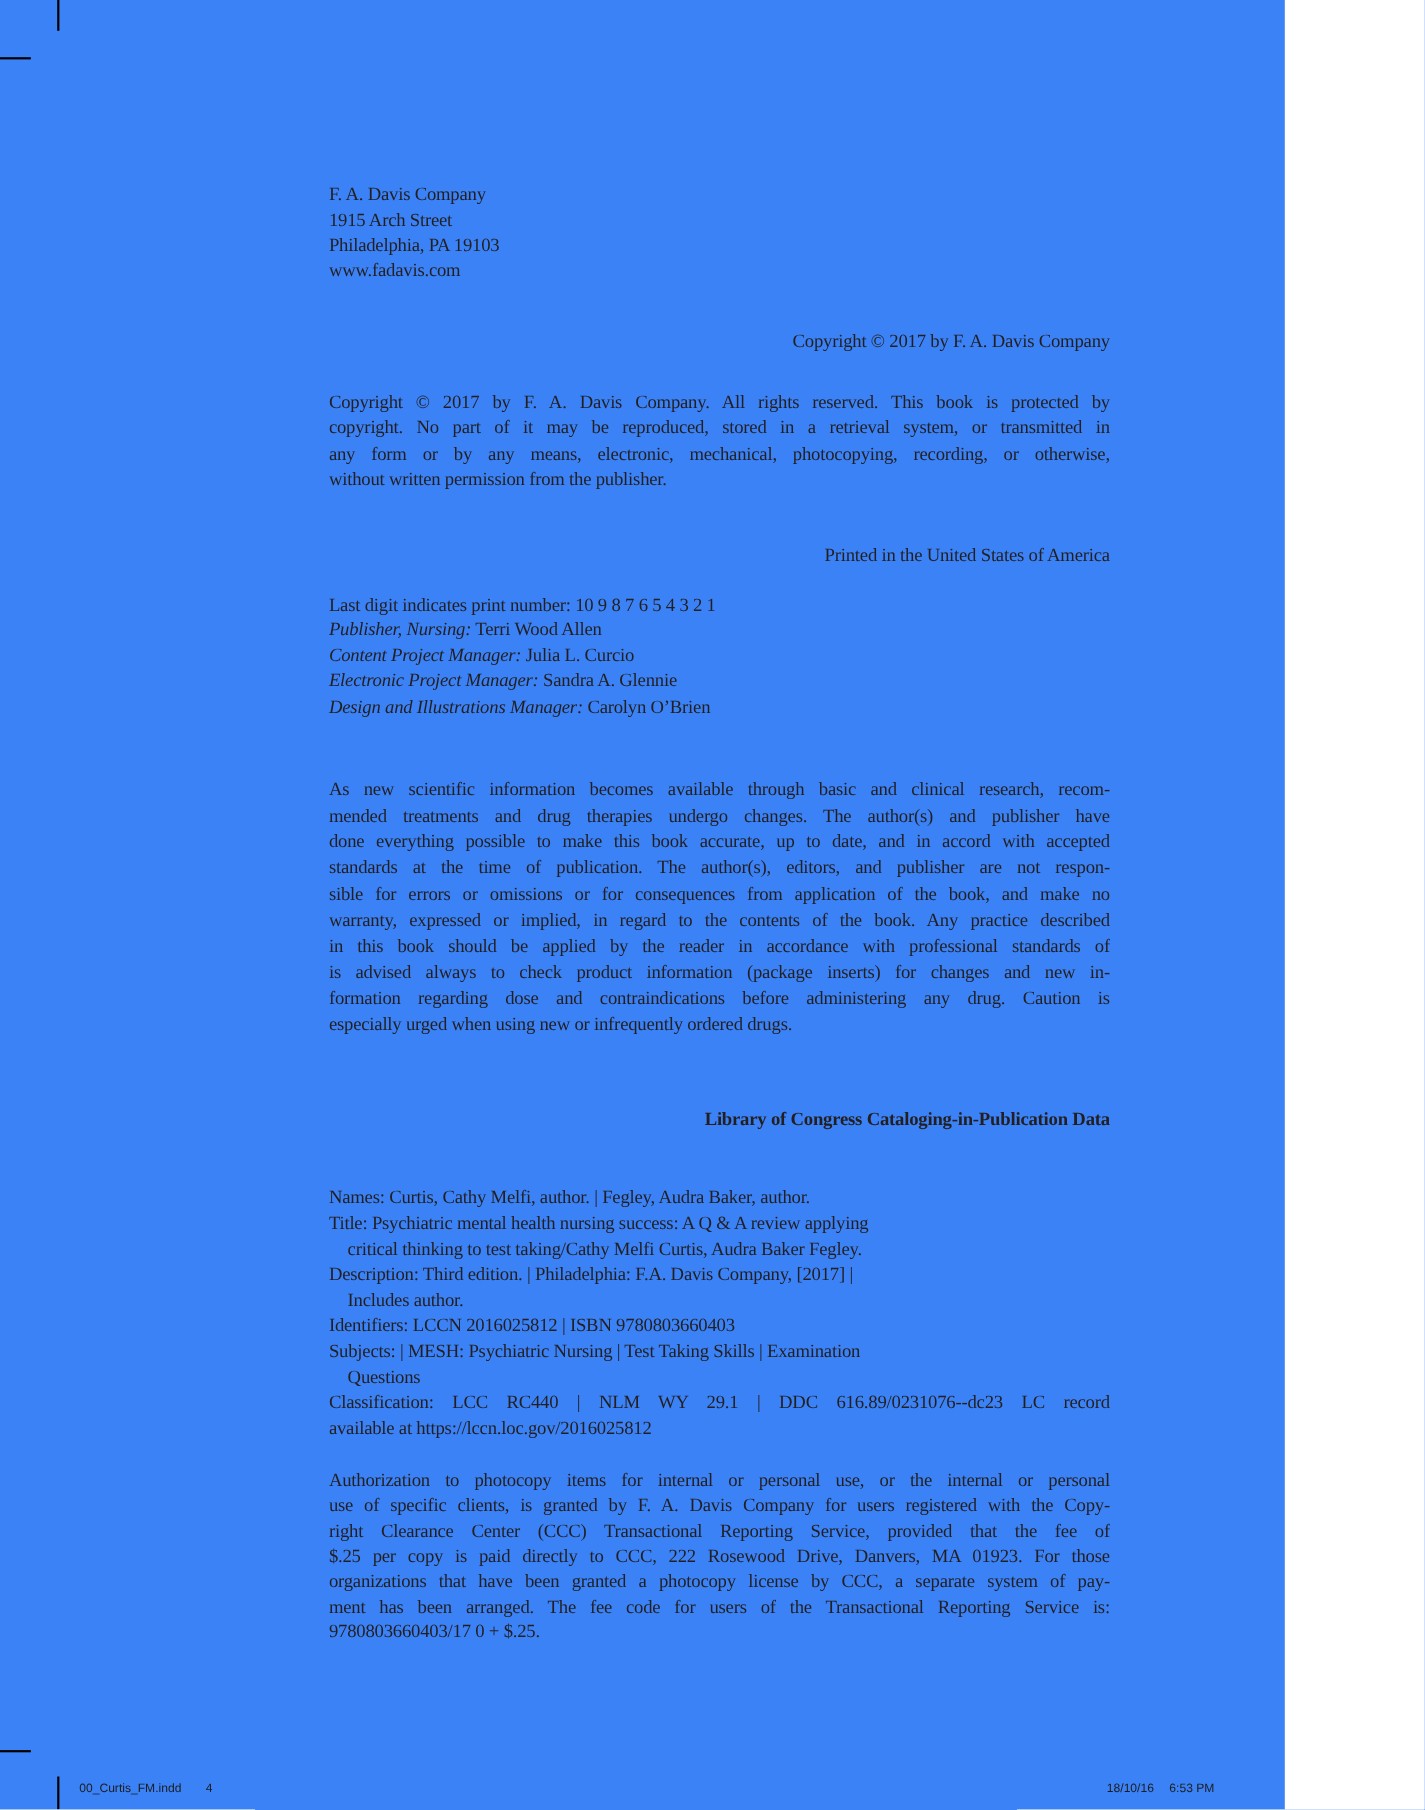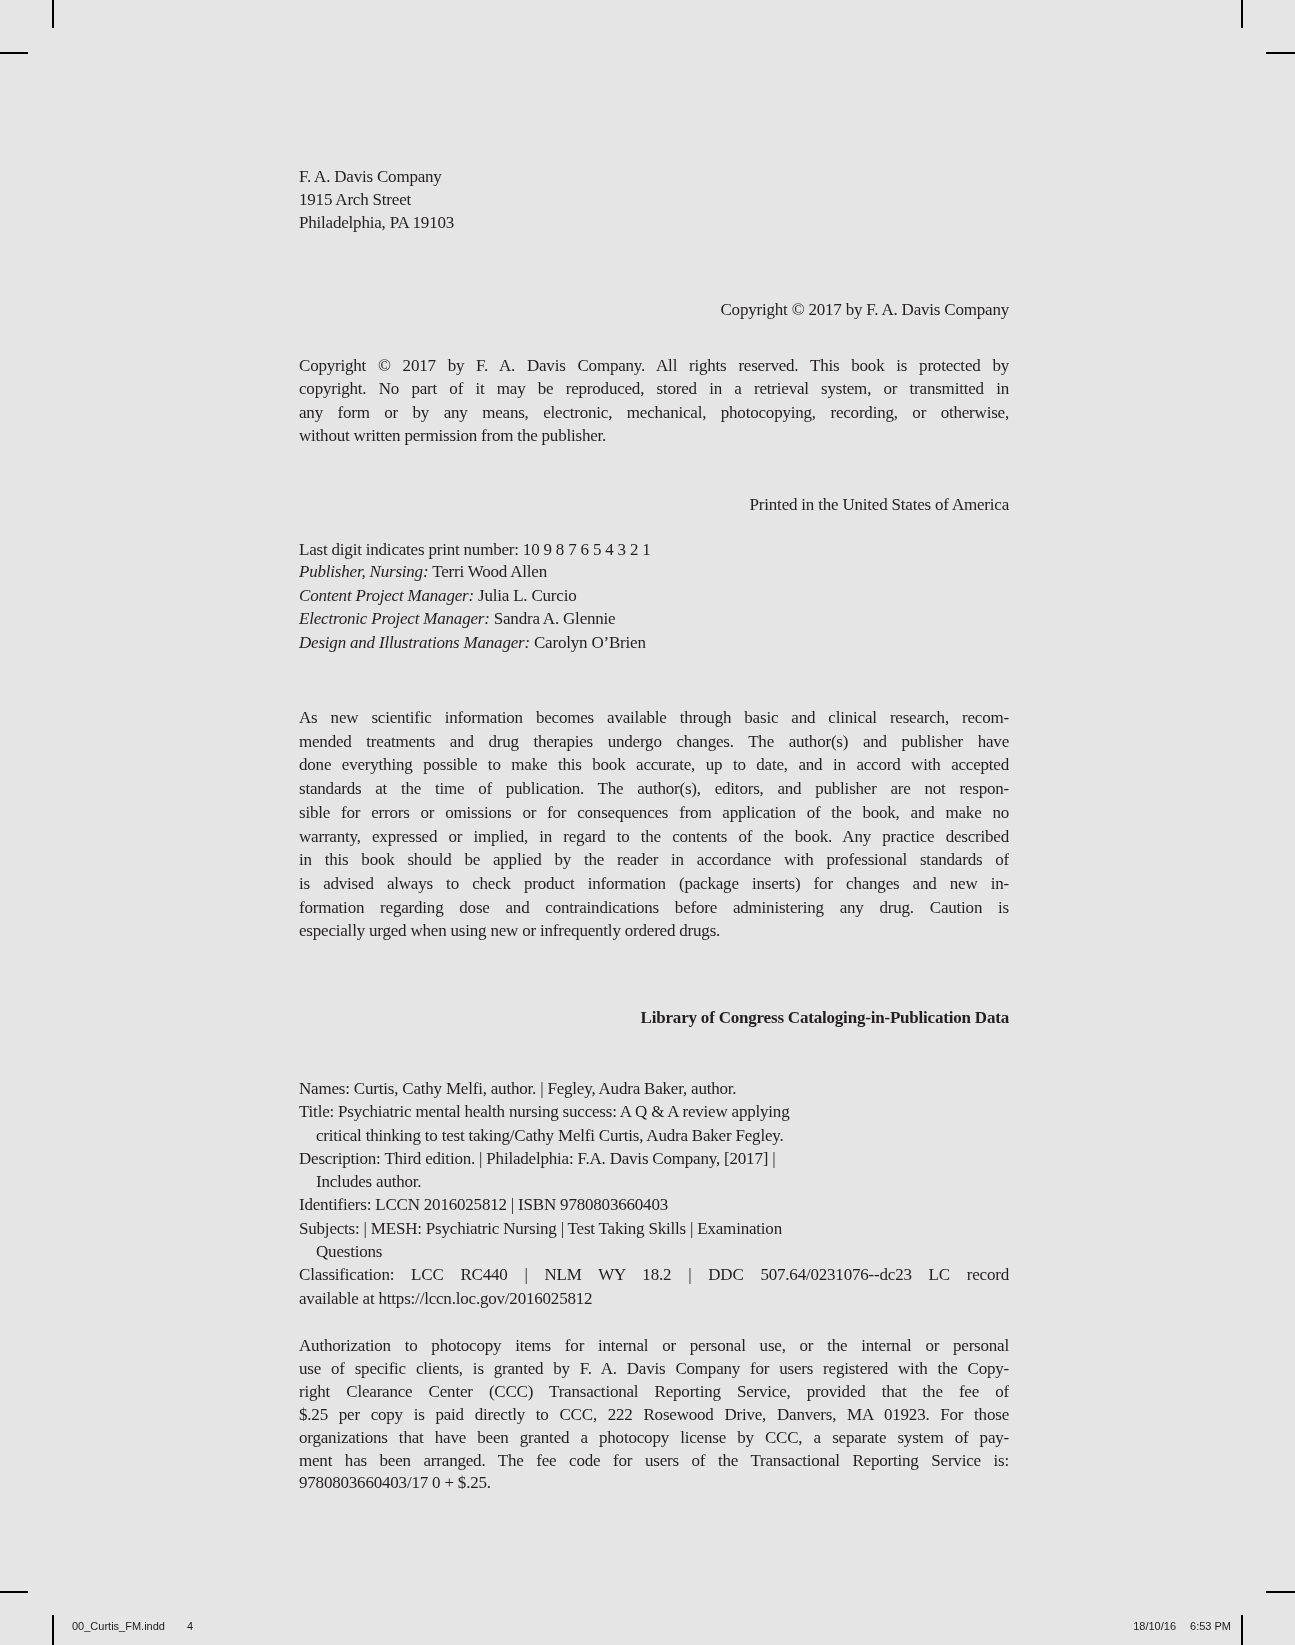--- a/index.html
+++ b/index.html
@@ -1,20 +1,20 @@
 <!DOCTYPE html>
 <html><head>
 <meta charset="utf-8">
 <style>
   html, body { margin: 0; padding: 0; background: #ffffff; }
   .page {
     position: relative;
-    width: 1295px;
+    width: 1168px;
     height: 1645px;
-    background: #e5e5e5;
+    background: #3b82f6;
     font-family: "Liberation Serif", "DejaVu Serif", serif;
     color: #231f20;
     overflow: hidden;
   }
   .crop { position: absolute; background: #000000; }
 
   .col { position: absolute; left: 299px; width: 710px; }
 
   .textline {
     font-size: 17px;
@@ -74,20 +74,21 @@
   <div class="crop" style="left:1266px; top:52px; width:29px; height:2px;"></div>
   <div class="crop" style="left:0; top:1591px; width:28px; height:2px;"></div>
   <div class="crop" style="left:1266px; top:1591px; width:29px; height:2px;"></div>
   <div class="slug-bar" style="left:52px;"></div>
   <div class="slug-bar" style="left:1241px;"></div>
 
   <div class="col addr">
     <div class="textline">F. A. Davis Company</div>
     <div class="textline">1915 Arch Street</div>
     <div class="textline">Philadelphia, PA 19103</div>
+    <div class="textline">www.fadavis.com</div>
   </div>
 
   <div class="col h-center h1">Copyright © 2017 by F. A. Davis Company</div>
 
   <div class="col para1">
     <div class="jline">Copyright © 2017 by F. A. Davis Company. All rights reserved. This book is protected by</div>
     <div class="jline">copyright. No part of it may be reproduced, stored in a retrieval system, or transmitted in</div>
     <div class="jline">any form or by any means, electronic, mechanical, photocopying, recording, or otherwise,</div>
     <div class="jline last">without written permission from the publisher.</div>
   </div>
@@ -120,21 +121,21 @@
 
   <div class="col cip">
     <div class="textline">Names: Curtis, Cathy Melfi, author. | Fegley, Audra Baker, author.</div>
     <div class="textline">Title: Psychiatric mental health nursing success: A Q &amp; A review applying</div>
     <div class="textline indent">critical thinking to test taking/Cathy Melfi Curtis, Audra Baker Fegley.</div>
     <div class="textline">Description: Third edition. | Philadelphia: F.A. Davis Company, [2017] |</div>
     <div class="textline indent">Includes author.</div>
     <div class="textline">Identifiers: LCCN 2016025812 | ISBN 9780803660403</div>
     <div class="textline">Subjects: | MESH: Psychiatric Nursing | Test Taking Skills | Examination</div>
     <div class="textline indent">Questions</div>
-    <div class="jline justify-line">Classification: LCC RC440 | NLM WY 18.2 | DDC 507.64/0231076--dc23 LC record</div>
+    <div class="jline justify-line">Classification: LCC RC440 | NLM WY 29.1 | DDC 616.89/0231076--dc23 LC record</div>
     <div class="textline">available at https://lccn.loc.gov/2016025812</div>
   </div>
 
   <div class="col auth">
     <div class="jline">Authorization to photocopy items for internal or personal use, or the internal or personal</div>
     <div class="jline">use of specific clients, is granted by F. A. Davis Company for users registered with the Copy-</div>
     <div class="jline">right Clearance Center (CCC) Transactional Reporting Service, provided that the fee of</div>
     <div class="jline">$.25 per copy is paid directly to CCC, 222 Rosewood Drive, Danvers, MA 01923. For those</div>
     <div class="jline">organizations that have been granted a photocopy license by CCC, a separate system of pay-</div>
     <div class="jline">ment has been arranged. The fee code for users of the Transactional Reporting Service is:</div>

